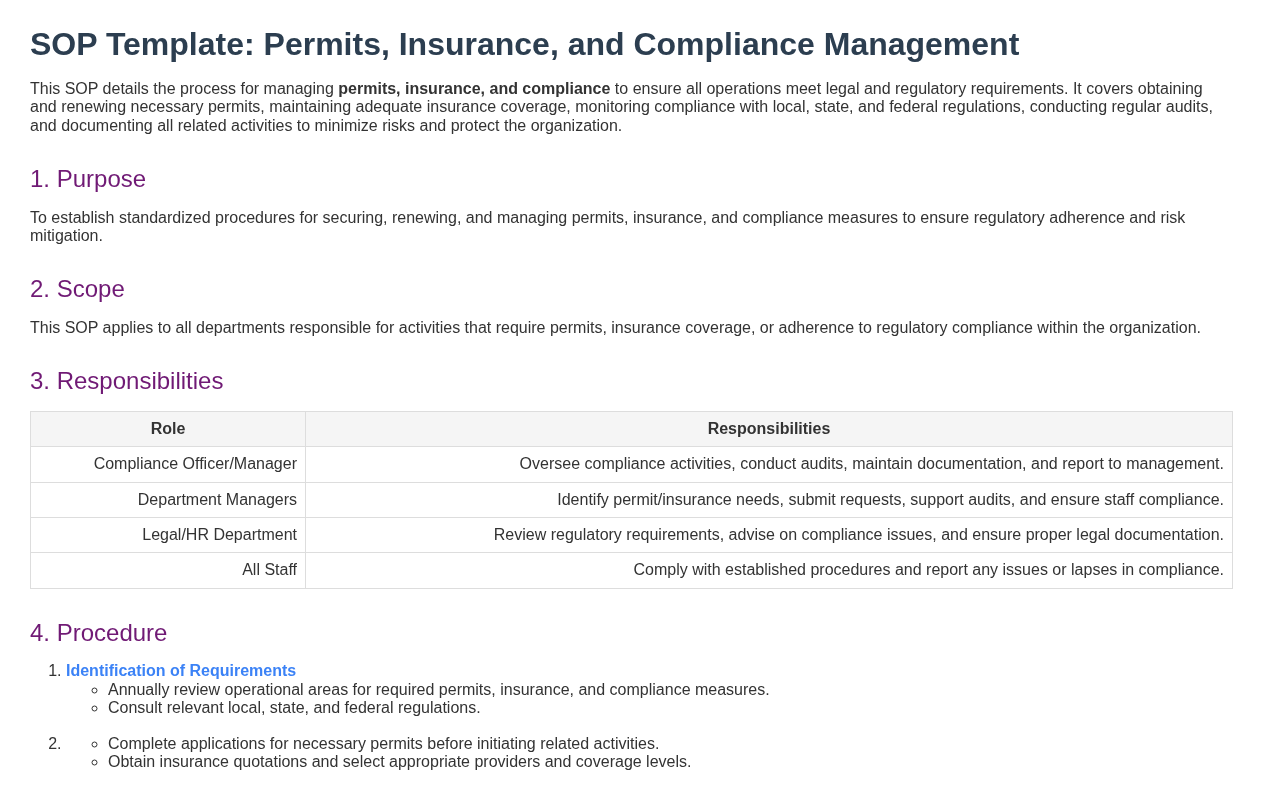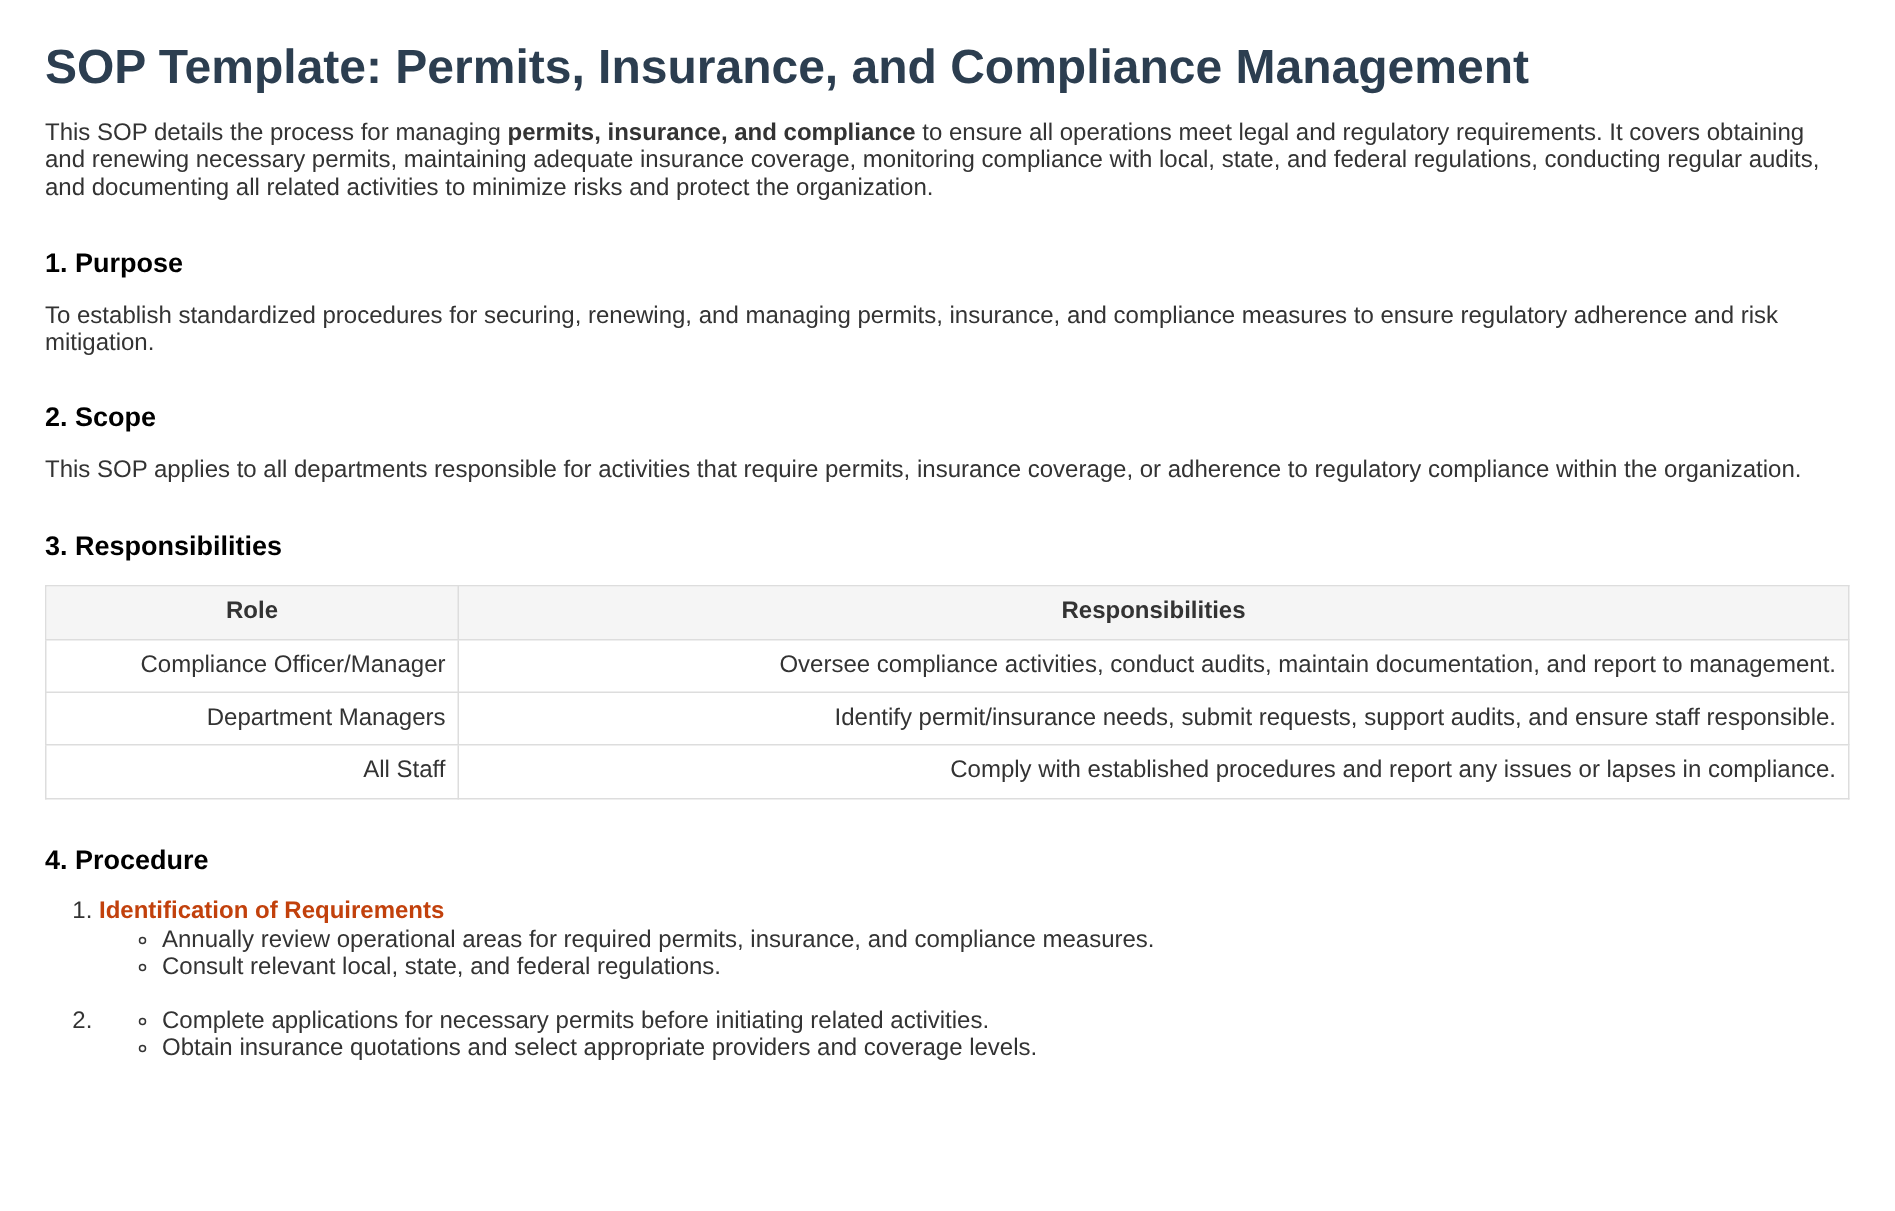--- a/index.html
+++ b/index.html
@@ -8,41 +8,41 @@
     font-family: "Liberation Sans", sans-serif;
     font-size: 16px; line-height: 1.15; color: #333333;
   }
   .doc { padding: 26px 30px 0 30px; }
 
   h1 {
     font-size: 32px; font-weight: bold; color: #2c3e50;
     margin: 0 0 17px 0; line-height: 1.15;
   }
   h2 {
-    font-size: 18px; font-weight: bold; color: #000000;
+    font-size: 24px; font-weight: normal; color: #701a75;
     margin: 30px 0 16px 0; line-height: 1.15;
   }
   p { margin: 16px 0; }
 
   table {
     border-collapse: collapse; width: 100%;
     margin: 12px 0 16px 0; table-layout: fixed;
   }
   th, td {
     border: 1px solid #dddddd; padding: 8px;
     font-size: 16px; color: #333333; vertical-align: middle;
     overflow: hidden; white-space: nowrap;
   }
   th { background: #f5f5f5; font-weight: bold; text-align: center; }
   td { text-align: right; background: #ffffff; }
   col.role-col { width: 275px; }
 
   ol.steps { margin: 16px 0 0 0; padding-left: 36px; }
   ol.steps > li { margin-bottom: 17px; }
-  ol.steps > li > strong { color: #c2410c; }
+  ol.steps > li > strong { color: #3b82f6; }
   ul.substeps { list-style-type: circle; margin: 0; padding-left: 42px; }
   ul.substeps > li { margin: 0; }
 </style>
 </head>
 <body>
 
 <div class="doc">
 
   <h1>SOP Template: Permits, Insurance, and Compliance Management</h1>
 
@@ -67,21 +67,25 @@
         <th>Responsibilities</th>
       </tr>
     </thead>
     <tbody>
       <tr>
         <td>Compliance Officer/Manager</td>
         <td>Oversee compliance activities, conduct audits, maintain documentation, and report to management.</td>
       </tr>
       <tr>
         <td>Department Managers</td>
-        <td>Identify permit/insurance needs, submit requests, support audits, and ensure staff responsible.</td>
+        <td>Identify permit/insurance needs, submit requests, support audits, and ensure staff compliance.</td>
+      </tr>
+      <tr>
+        <td>Legal/HR Department</td>
+        <td>Review regulatory requirements, advise on compliance issues, and ensure proper legal documentation.</td>
       </tr>
       <tr>
         <td>All Staff</td>
         <td>Comply with established procedures and report any issues or lapses in compliance.</td>
       </tr>
     </tbody>
   </table>
 
   <h2>4. Procedure</h2>
 

